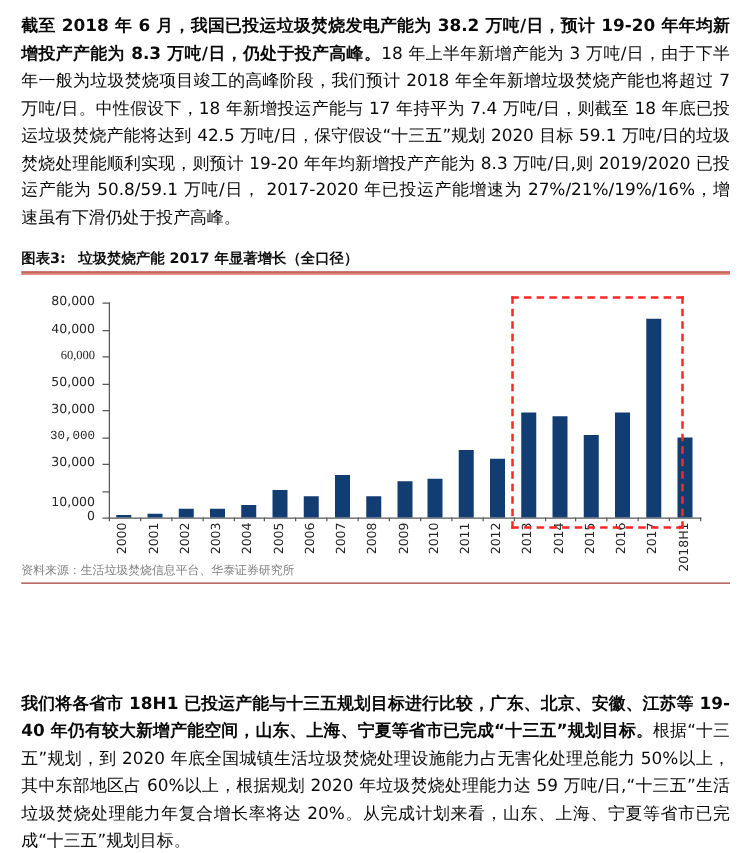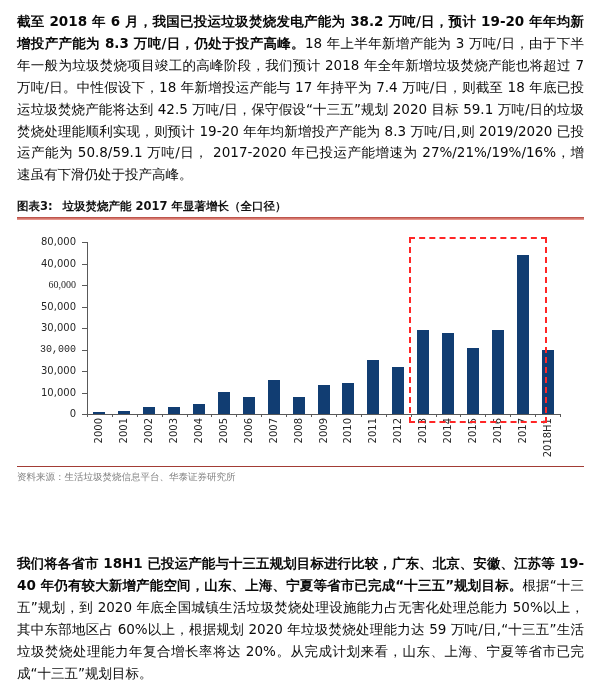--- a/index.html
+++ b/index.html
@@ -19,41 +19,41 @@
   .ytick{position:absolute;left:82px;width:6px;height:1px;background:#595959;}
   .bar{position:absolute;width:12px;}
   .xtick{position:absolute;width:1px;height:3px;background:#595959;}
   .xlab{position:absolute;width:44px;height:12px;font-size:10px;color:#262626;text-align:right;white-space:nowrap;transform:rotate(-90deg);}
   .legend{position:absolute;left:233px;top:7px;display:flex;align-items:center;gap:5px;}
   .legend .sq{width:9px;height:9px;display:inline-block;}
   .legend .lt{font-size:10.5px;color:#1a1a1a;}
   .hibox{position:absolute;border:2px dashed #ff2626;box-sizing:border-box;}
 
   .src-rule{position:absolute;left:17px;top:466px;width:567px;height:1px;background:#a23c35;}
-  .source{position:absolute;left:17px;top:471px;width:567px;font-size:9.5px;color:#808080;}
+  .source{position:absolute;left:17px;top:450px;width:567px;font-size:9.5px;color:#808080;}
 
   .section-heading{position:absolute;left:17px;top:507px;width:575px;font-size:15.5px;font-weight:bold;}
 </style>
 </head>
 <body>
 
 <div class="page">
 
   <div class="para" style="top:11px;"><b>截至 2018 年 6 月，我国已投运垃圾焚烧发电产能为 38.2 万吨/日，预计 19-20 年年均新增投产产能为 8.3 万吨/日，仍处于投产高峰。</b><span>18 年上半年新增产能为 3 万吨/日，由于下半年一般为垃圾焚烧项目竣工的高峰阶段，我们预计 2018 年全年新增垃圾焚烧产能也将超过 7 万吨/日。中性假设下，18 年新增投运产能与 17 年持平为 7.4 万吨/日，则截至 18 年底已投运垃圾焚烧产能将达到 42.5 万吨/日，保守假设“十三五”规划 2020 目标 59.1 万吨/日的垃圾焚烧处理能顺利实现，则预计 19-20 年年均新增投产产能为 8.3 万吨/日,则 2019/2020 已投运产能为 50.8/59.1 万吨/日， 2017-2020 年已投运产能增速为 27%/21%/19%/16%，增速虽有下滑仍处于投产高峰。</span></div>
 
   <div class="fig-header">
     <span class="fig-label">图表3:</span><span>垃圾焚烧产能 2017 年显著增长（全口径）</span>
   </div>
   <div class="fig-rule"></div>
 
   <div class="chart" id="chart">
     <div class="plot" id="plot"></div>
   <div class="ylab" style="top: 176px;">0</div>
       <div class="ytick" style="top: 182px; background: rgb(89, 89, 89);"></div>
-      <div class="ylab" style="top: 155px;">10,000</div>
+      <div class="ylab" style="top: 165px;">10,000</div>
       <div class="ytick" style="top: 160.5px; background: rgb(89, 89, 89);"></div>
       <div class="ylab" style="top: 133px;">30,000</div>
       <div class="ytick" style="top: 139px; background: rgb(89, 89, 89);"></div>
       <div class="ylab" style="top: 111.5px; font-family: Liberation Mono, monospace;">30,000</div>
       <div class="ytick" style="top: 117.5px; background: rgb(89, 89, 89);"></div>
       <div class="ylab" style="top: 90px;">30,000</div>
       <div class="ytick" style="top: 96px; background: rgb(89, 89, 89);"></div>
       <div class="ylab" style="top: 68.5px;">50,000</div>
       <div class="ytick" style="top: 74.5px; background: rgb(89, 89, 89);"></div>
       <div class="ylab" style="top: 47px; font-family: Liberation Serif, serif;">60,000</div>

